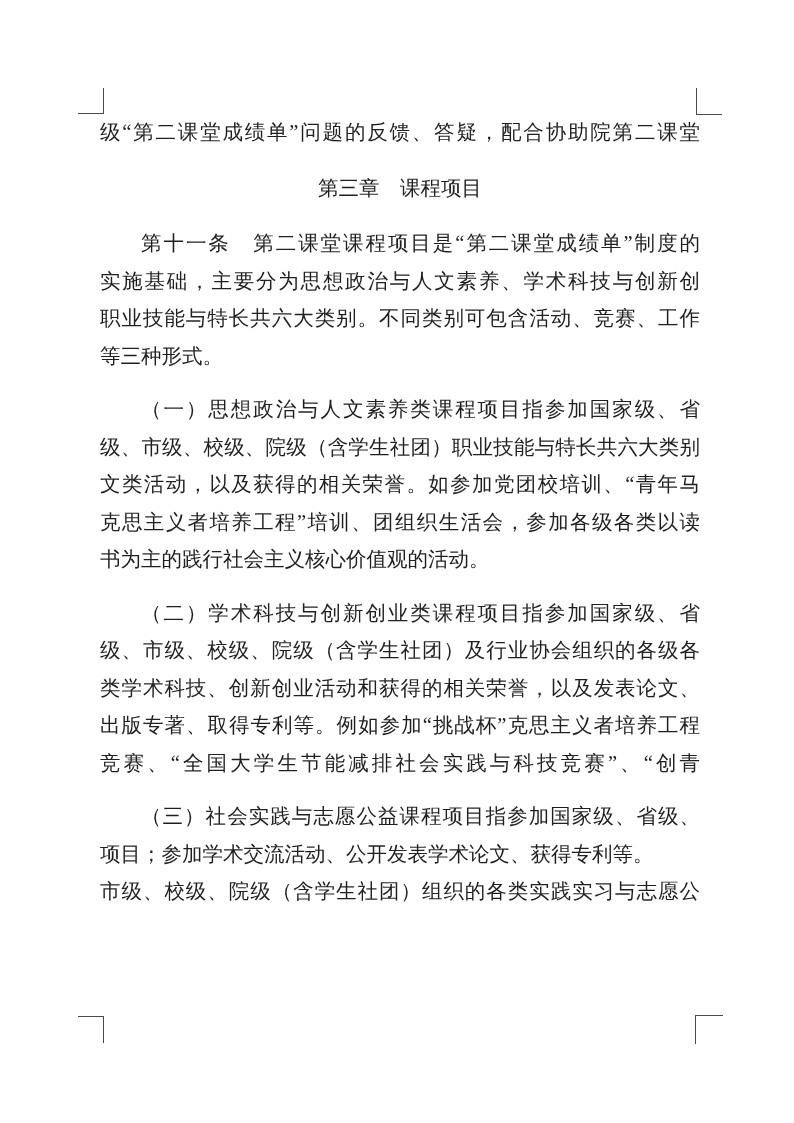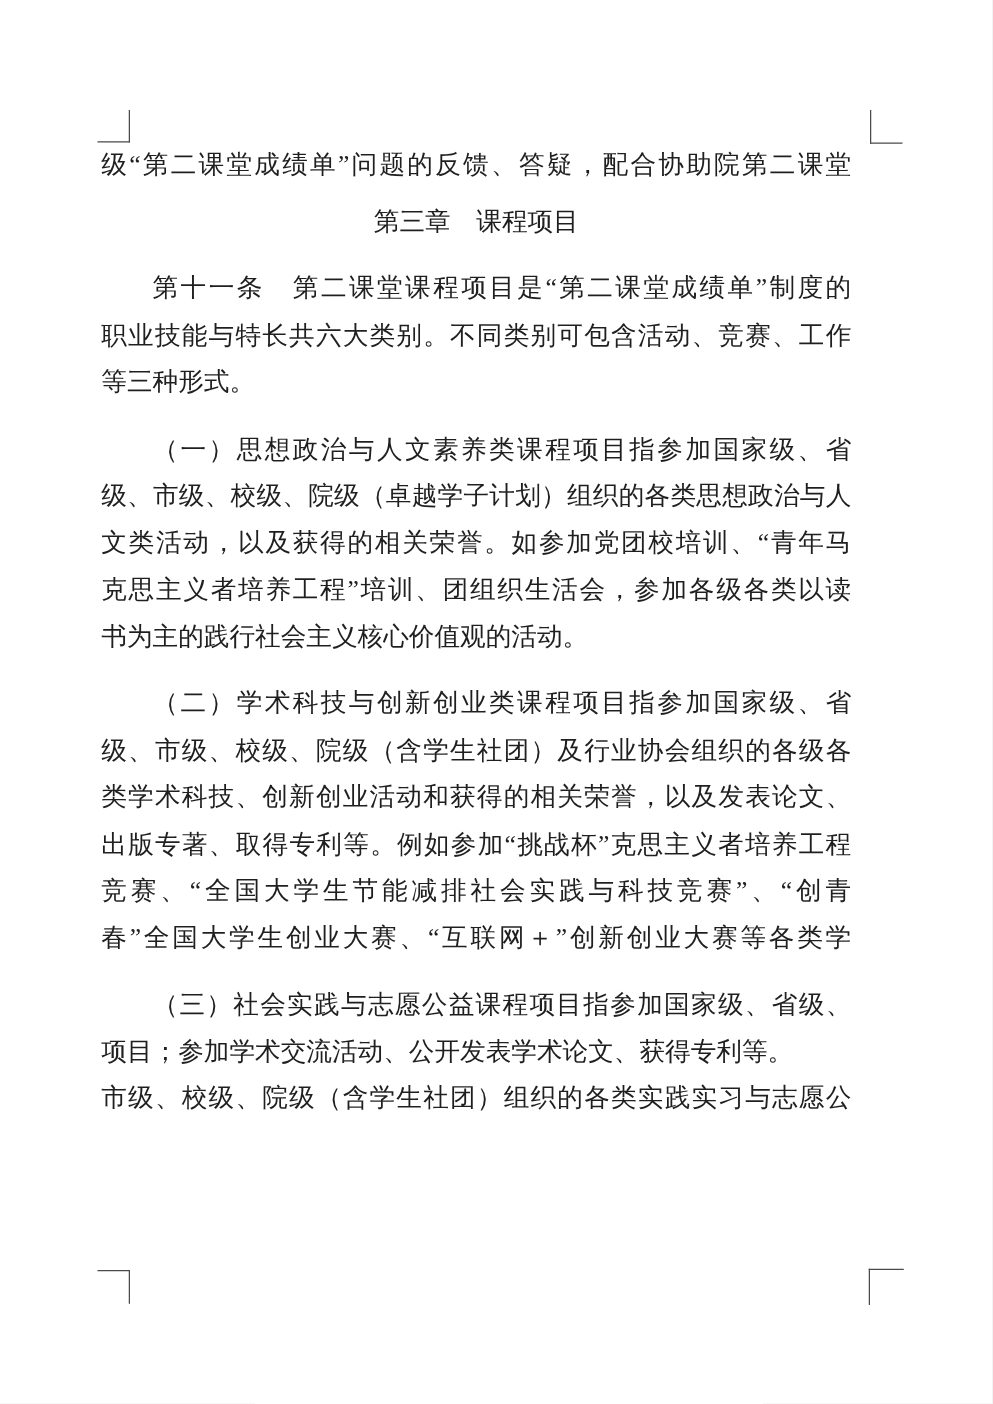--- a/index.html
+++ b/index.html
@@ -17,57 +17,57 @@
   }
   
   .mark { position: absolute; }
   .mark.tl { left: 78px;  top: 88px;   width: 25px; height: 25px; border-right: 1.5px solid #4a4a4a; border-bottom: 1.5px solid #4a4a4a; }
   .mark.tr { left: 696px; top: 88px;   width: 25px; height: 26px; border-left: 1.5px solid #4a4a4a;  border-bottom: 1.5px solid #4a4a4a; }
   .mark.bl { left: 78px;  top: 1016px; width: 25px; height: 26px; border-top: 1.5px solid #4a4a4a;   border-right: 1.5px solid #4a4a4a; }
   .mark.br { left: 695px; top: 1015px; width: 27px; height: 28px; border-top: 1.5px solid #4a4a4a;   border-left: 1.5px solid #4a4a4a; }
 
   .content {
     position: absolute;
-    left: 81px;
+    left: 100px;
     top: 114px;
     width: 600px;
     color: #1f1f1f;
     font-size: 20.5px;
     line-height: 37.5px;
   }
   .line { min-height: 37.5px; white-space: pre-wrap; }
   
   .line.fill { text-align: justify; text-align-last: justify; }
   
   .line.indent { text-indent: 41px; margin-top: 16px; }
-  .line.heading { text-align: center; margin: 8px 0; }
+  .line.heading { text-align: center; margin: 18px 0; }
 </style>
 </head>
 <body>
 
 <div class="page">
   <div class="mark tl"></div>
   <div class="mark tr"></div>
   <div class="mark bl"></div>
   <div class="mark br"></div>
 
   <div class="content">
       <div class="line fill">级“第二课堂成绩单”问题的反馈、答疑，配合协助院第二课堂</div>
       <div class="line heading">第三章　课程项目</div>
       <div class="line fill indent">第十一条　第二课堂课程项目是“第二课堂成绩单”制度的</div>
+      <div class="line fill">实施基础，主要分为思想政治与人文素养、学术科技与创新创</div>
       <div class="line fill">职业技能与特长共六大类别。不同类别可包含活动、竞赛、工作</div>
       <div class="line">等三种形式。</div>
       <div class="line fill indent">（一）思想政治与人文素养类课程项目指参加国家级、省</div>
-      <div class="line fill">级、市级、校级、院级（卓越学子计划）组织的各类思想政治与人</div>
+      <div class="line fill">级、市级、校级、院级（含学生社团）职业技能与特长共六大类别</div>
       <div class="line fill">文类活动，以及获得的相关荣誉。如参加党团校培训、“青年马</div>
       <div class="line fill">克思主义者培养工程”培训、团组织生活会，参加各级各类以读</div>
       <div class="line">书为主的践行社会主义核心价值观的活动。</div>
       <div class="line fill indent">（二）学术科技与创新创业类课程项目指参加国家级、省</div>
       <div class="line fill">级、市级、校级、院级（含学生社团）及行业协会组织的各级各</div>
       <div class="line fill">类学术科技、创新创业活动和获得的相关荣誉，以及发表论文、</div>
       <div class="line fill">出版专著、取得专利等。例如参加“挑战杯”克思主义者培养工程</div>
       <div class="line fill">竞赛、“全国大学生节能减排社会实践与科技竞赛”、“创青</div>
-      <div class="line fill">春”全国大学生创业大赛、“互联网＋”创新创业大赛等各类学</div>
       <div class="line fill indent">（三）社会实践与志愿公益课程项目指参加国家级、省级、</div>
       <div class="line">项目；参加学术交流活动、公开发表学术论文、获得专利等。</div>
       <div class="line fill">市级、校级、院级（含学生社团）组织的各类实践实习与志愿公</div>
     </div>
 </div>
 
 </body></html>

